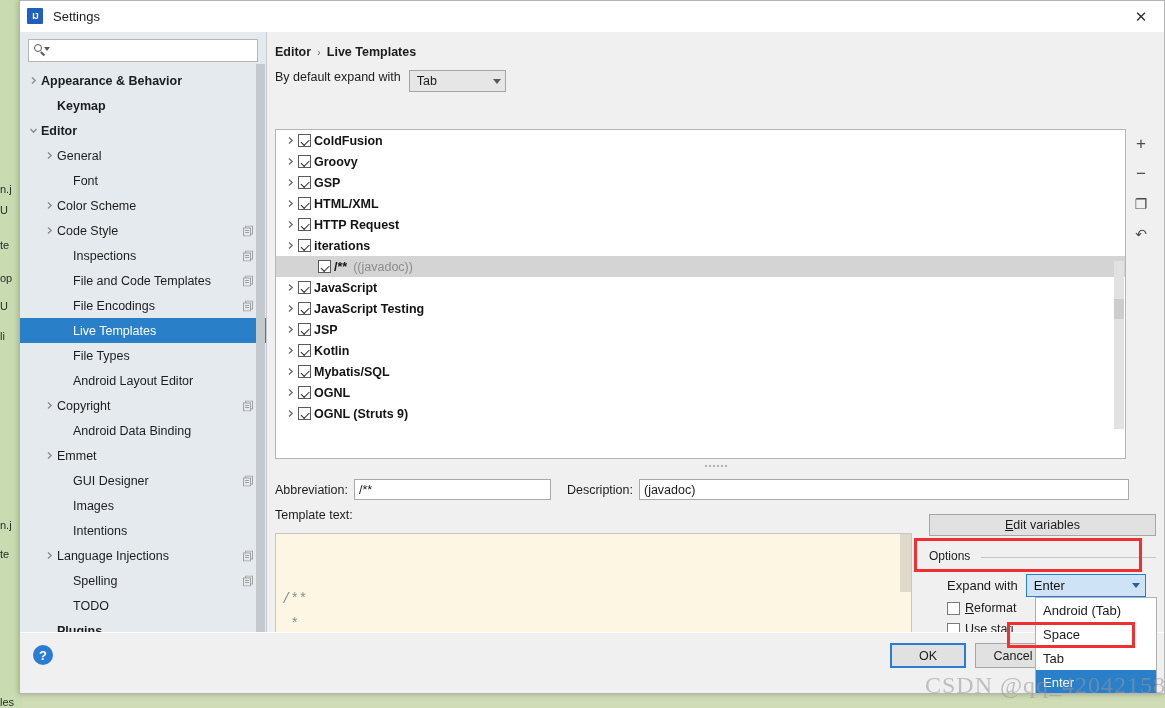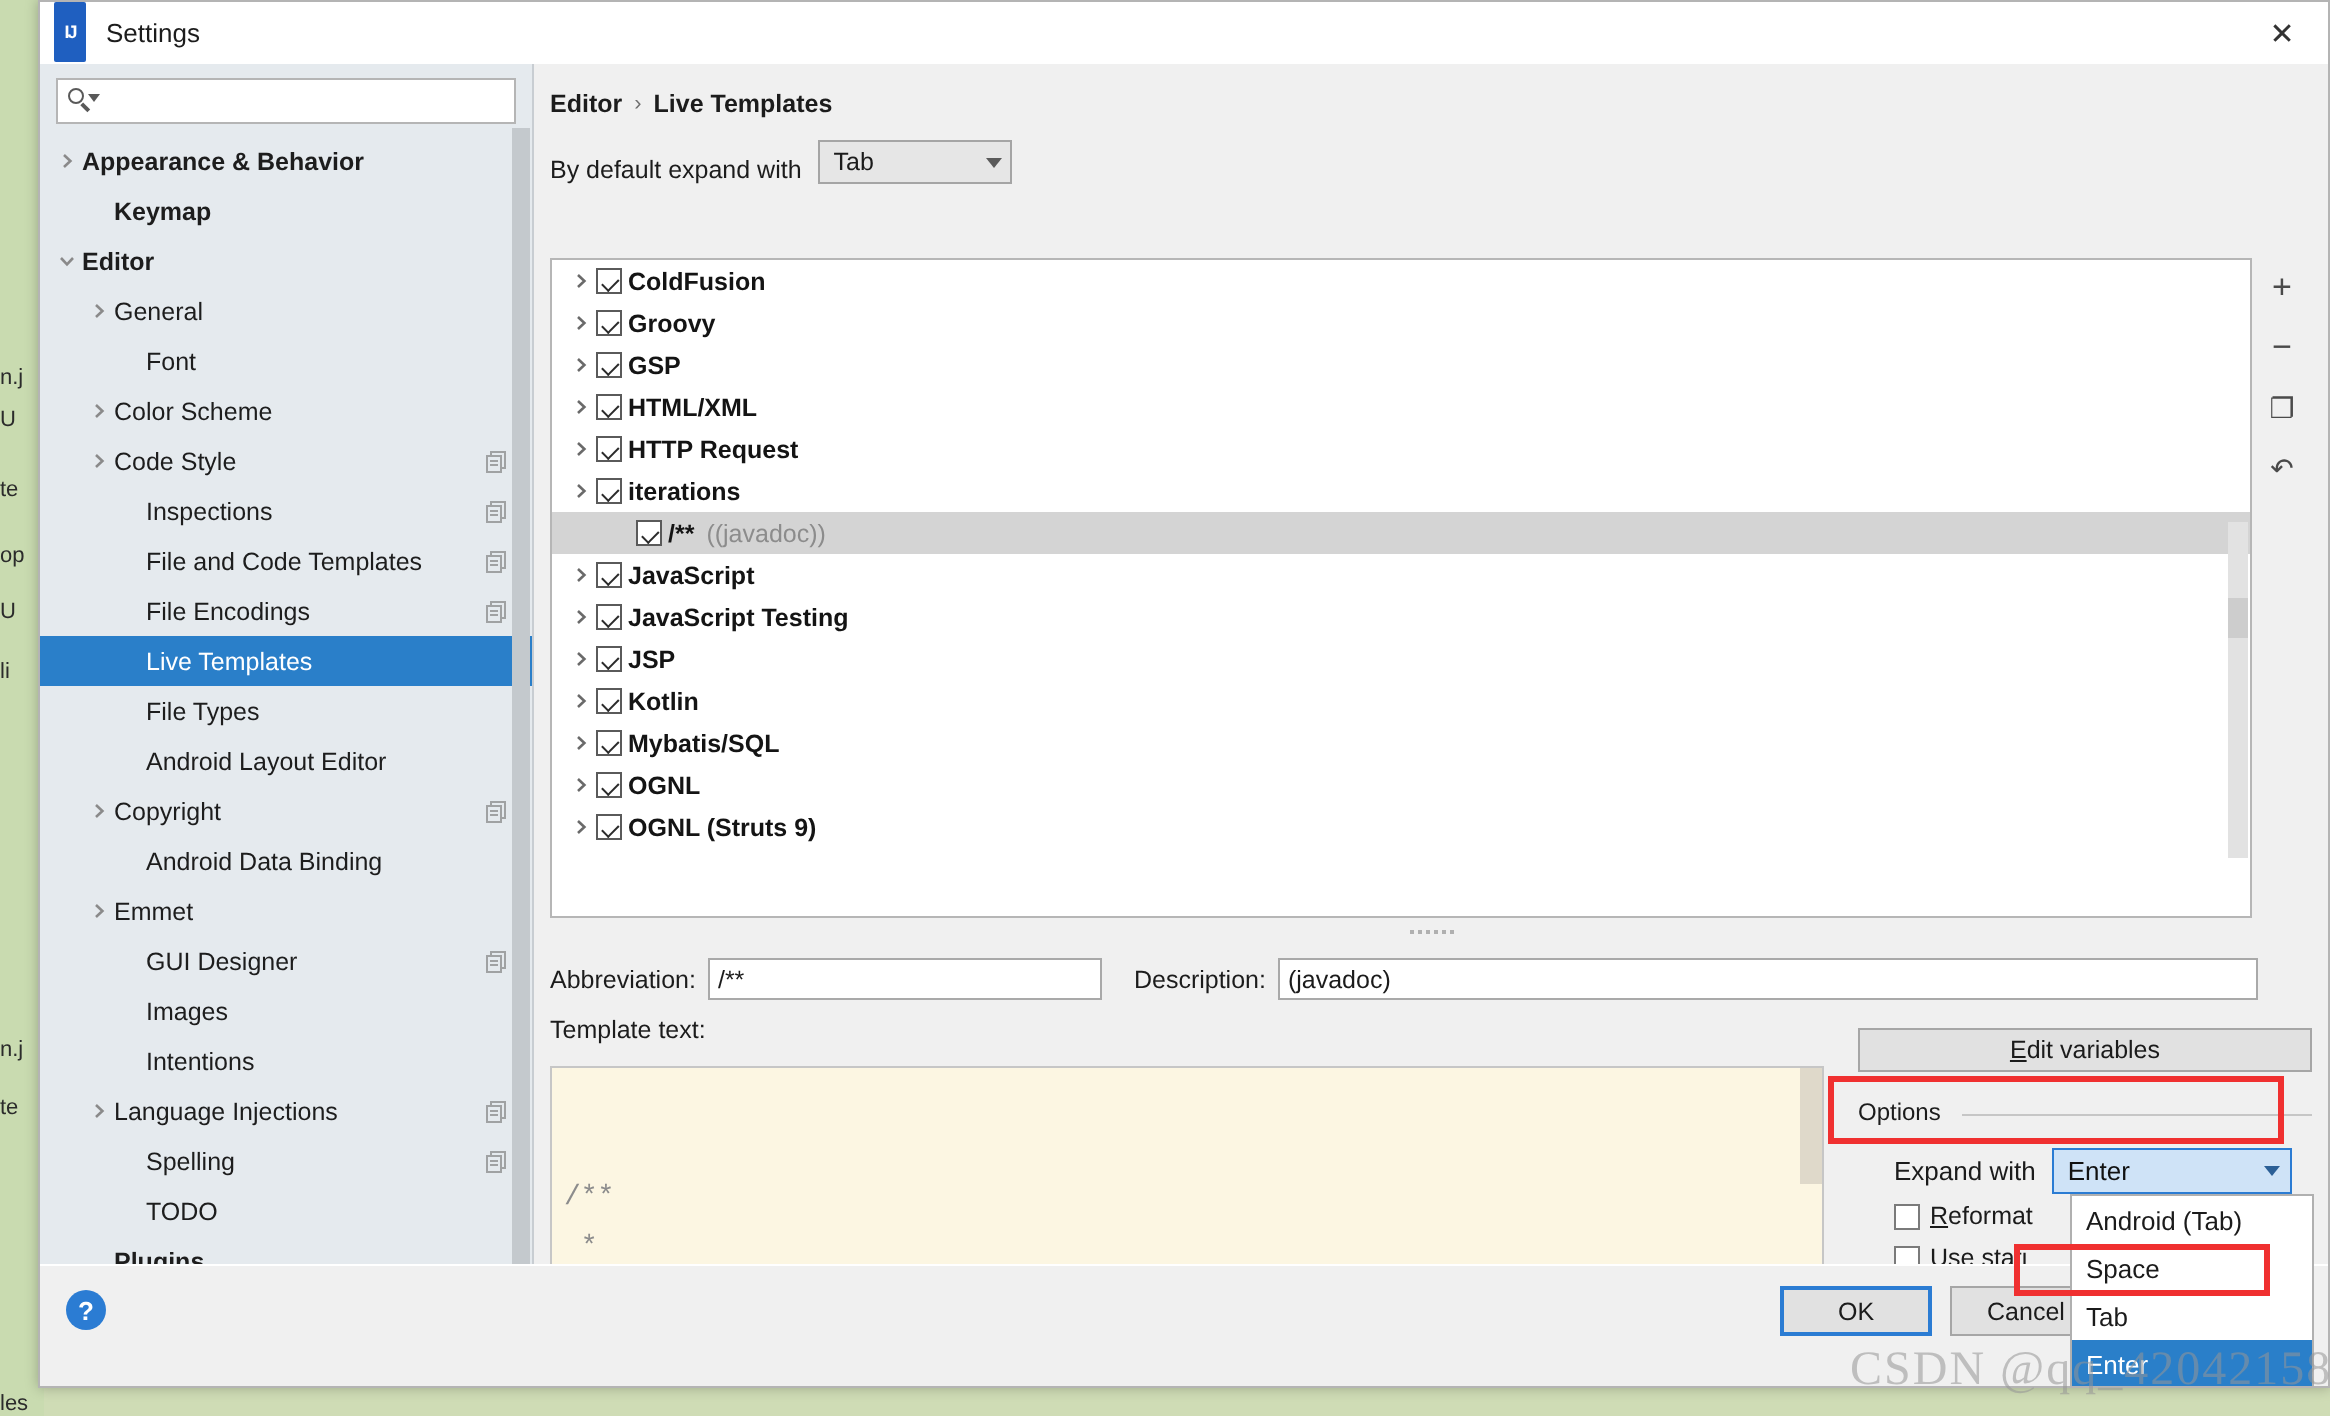--- a/index.html
+++ b/index.html
@@ -32,21 +32,21 @@
   }
 
   
   #title-bar {
     height: 31px; background: #ffffff;
     display: flex; align-items: center;
     border-bottom: 1px solid #ffffff;
     position: relative;
   }
   #app-icon {
-    width: 16px; height: 30px; margin-left: 7px;
+    width: 16px; height: 16px; margin-left: 7px;
     background: #1f5fc0; border-radius: 1px;
     color: #fff; font-size: 9px; font-weight: bold;
     display: flex; align-items: center; justify-content: center;
     letter-spacing: -1px;
   }
   #title-text {
     margin-left: 10px; font-size: 13px; color: #1c1c1c;
   }
   #close-button {
     position: absolute; right: 0; top: 0; width: 46px; height: 31px;
@@ -126,21 +126,21 @@
     flex: 1; background: #f0f0f0; position: relative;
     padding: 0 8px 0 8px;
   }
   #breadcrumb {
     font-size: 12.5px; font-weight: bold; color: #1c1c1c;
     padding: 13px 0 0 0; display: flex; align-items: center; gap: 6px;
   }
   #breadcrumb .sep { color: #6f6f6f; font-weight: normal; font-size: 11px; }
 
   #expand-row {
-    display: flex; align-items: flex-end; gap: 8px;
+    display: flex; align-items: flex-start; gap: 8px;
     margin-top: 11px; font-size: 12.5px; color: #1c1c1c;
   }
   .combo {
     height: 22px; border: 1px solid #a5a5a5; background: #e6e6e6;
     display: flex; align-items: center; padding: 0 4px 0 7px;
     font-size: 12.5px; color: #1b1b1b; position: relative;
     justify-content: space-between; cursor: default;
   }
   .combo .chev {
     width: 0; height: 0; border-left: 4px solid transparent;

